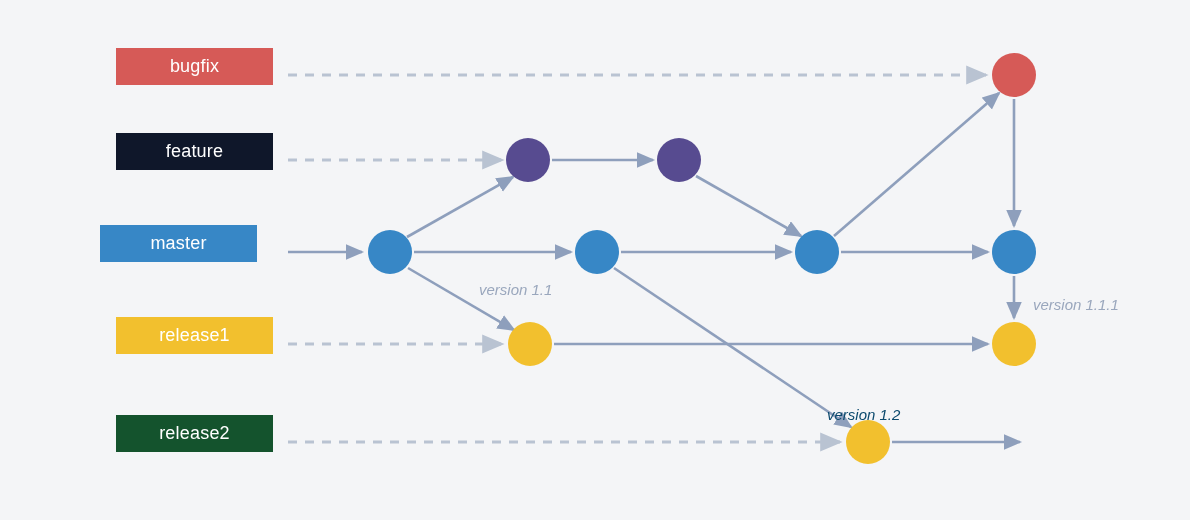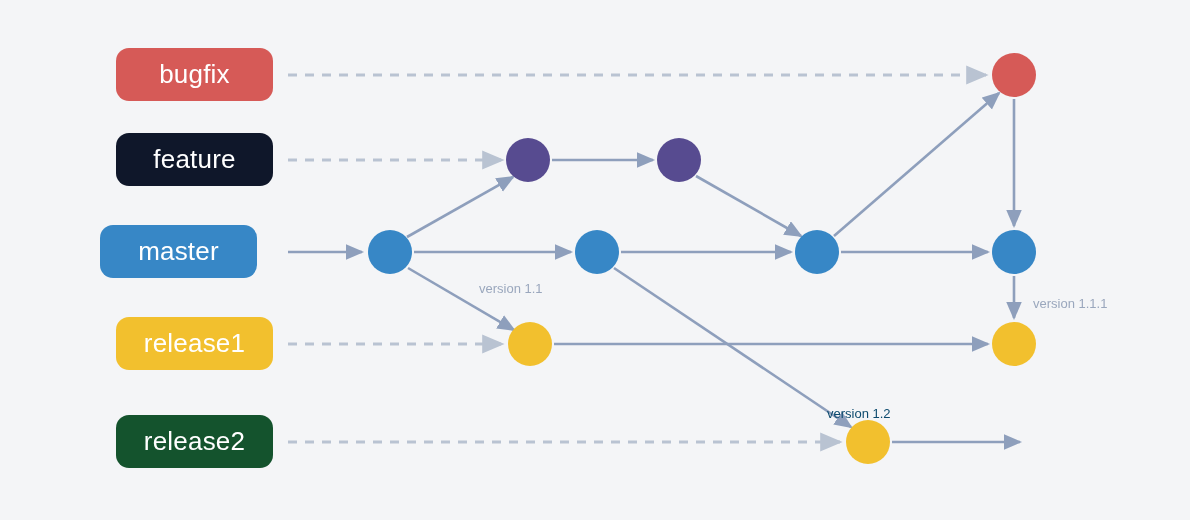--- a/index.html
+++ b/index.html
@@ -20,35 +20,36 @@
     left: 0;
     top: 0;
     width: 1190px;
     height: 520px;
   }
   .branch-label {
     position: absolute;
     display: flex;
     align-items: center;
     justify-content: center;
-    border-radius: 13px;
+    border-radius: 0;
     color: #ffffff;
-    font-size: 26px;
+    font-size: 18px;
     letter-spacing: 0.2px;
-    height: 53px;
+    height: 37px;
     width: 157px;
     box-sizing: border-box;
     user-select: none;
   }
   .version-note {
     position: absolute;
     color: #9aa7bd;
-    font-size: 13px;
+    font-size: 15px;
     white-space: nowrap;
     user-select: none;
+    font-style: italic;
   }
 </style>
 </head>
 <body>
 
 <div id="stage" style="background: rgb(244, 245, 247);">
 
   <svg id="canvas" viewBox="0 0 1190 520" xmlns="http://www.w3.org/2000/svg">
     <defs>
       <marker id="arrow-solid" markerWidth="8" markerHeight="8" refX="6.2" refY="3" orient="auto" markerUnits="strokeWidth">

